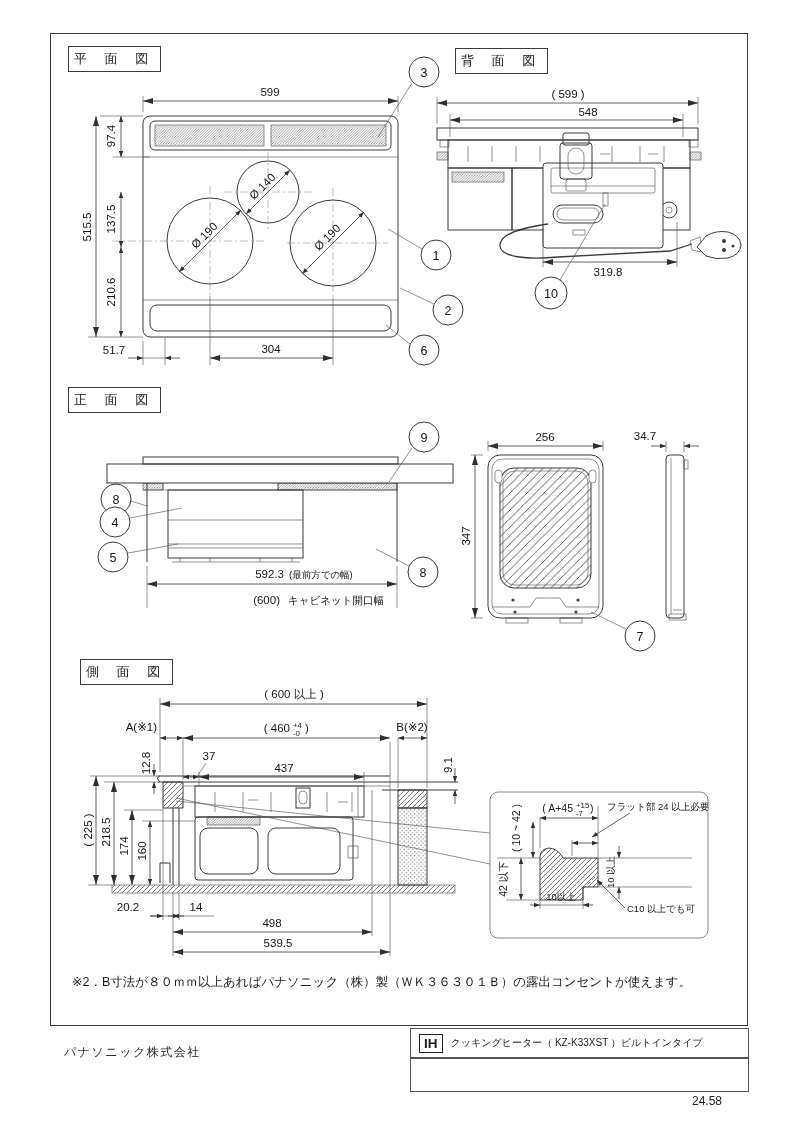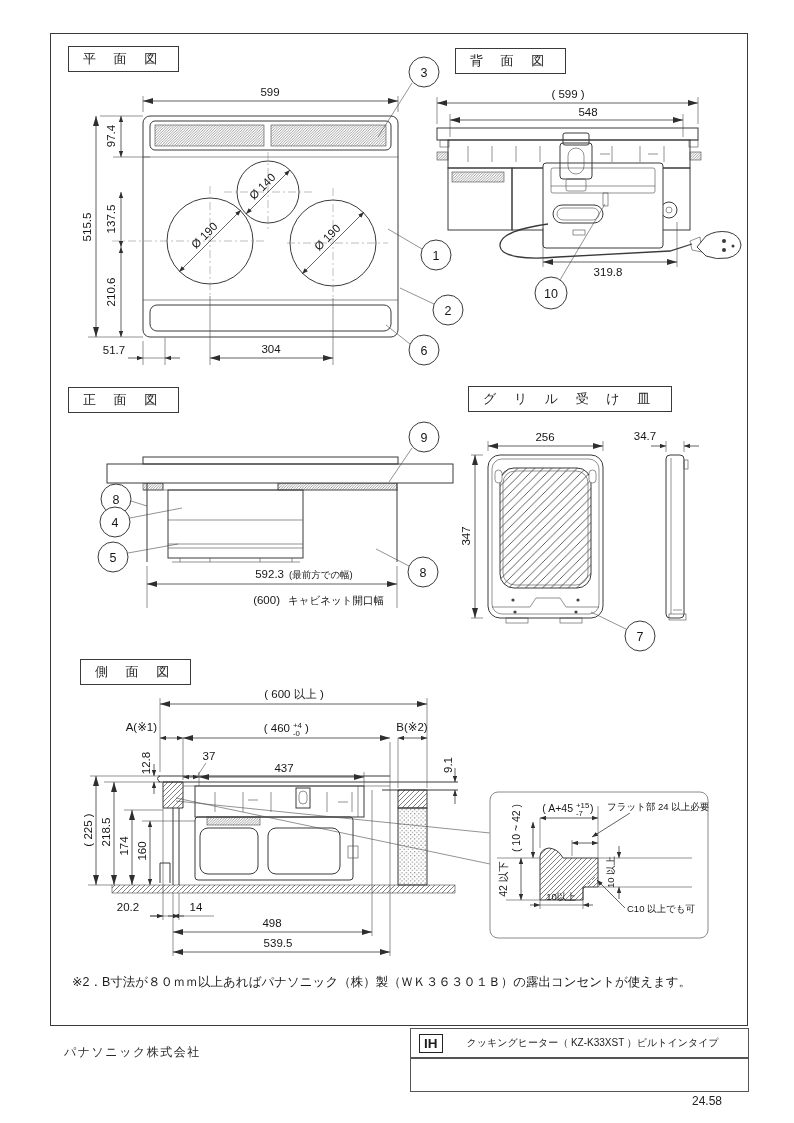--- a/index.html
+++ b/index.html
@@ -1,24 +1,24 @@
 <!DOCTYPE html>
 <html><head>
 <meta charset="utf-8">
 <style>
   html,body{margin:0;padding:0;background:#ffffff;}
   .page{position:relative;width:794px;height:1123px;background:#fff;overflow:hidden;
         font-family:"Liberation Sans","DejaVu Sans",sans-serif;color:#1c1c1c;}
   .frame{position:absolute;left:50px;top:33px;width:696px;height:991px;border:1.2px solid #3a3a3a;}
-  .vtitle{position:absolute;border:1px solid #3a3a3a;background:#fff;padding:3px 14px;
+  .vtitle{position:absolute;border:1px solid #3a3a3a;background:#fff;padding:3px 5px;
           font-size:13px;letter-spacing:7px;color:#222;white-space:nowrap;}
   .notes{position:absolute;left:72px;top:971px;font-size:12.5px;color:#1b1b1b;line-height:22px;white-space:nowrap;}
   .company{position:absolute;left:64px;top:1044px;font-size:12px;letter-spacing:1.5px;color:#2a2a2a;}
   .tblock{position:absolute;left:410px;top:1028px;width:337px;height:62px;border:1px solid #555;background:#fff;}
-  .trow1{height:30px;display:flex;align-items:center;gap:24px;padding-left:8px;border-bottom:2px solid #555;box-sizing:border-box;}
+  .trow1{height:30px;display:flex;align-items:center;gap:8px;padding-left:8px;border-bottom:2px solid #555;box-sizing:border-box;}
   .trow2{height:30px;display:flex;align-items:center;justify-content:center;font-size:13px;}
   .ihbox{border:1.6px solid #222;font-weight:bold;font-size:13.5px;padding:0 4px;line-height:17px;}
   .prod{font-size:10px;}
   .rev{position:absolute;left:692px;top:1094px;font-size:12px;color:#222;}
   svg{position:absolute;left:0;top:0;}
   svg .s{stroke:#3a3a3a;stroke-width:1;fill:none;}
   svg .st{stroke:#4a4a4a;stroke-width:0.6;fill:none;}
   svg .dm{stroke:#2e2e2e;stroke-width:0.75;fill:none;}
   svg .dsh{stroke:#8a8a8a;stroke-width:0.55;fill:none;stroke-dasharray:8 3 2 3;}
   svg .dsh2{stroke:#3a3a3a;stroke-width:0.7;fill:none;stroke-dasharray:4 2.5;}
@@ -407,21 +407,20 @@
       <line class="dm" x1="593" y1="905" x2="583" y2="905" marker-end="url(#mE2)"></line>
       <text class="t9" text-anchor="middle" x="561" y="900">10以上</text>
       <text class="t9" text-anchor="start" x="627" y="912">C10 以上でも可</text>
       <path class="dm" d="M625,908 L597,880" marker-end="url(#mE2)"></path>
     </g>
   </svg>
 
   <div class="vtitle" style="left:68px;top:46px">平 面 図</div>
   <div class="vtitle" style="left:455px;top:48px">背 面 図</div>
   <div class="vtitle" style="left:68px;top:387px">正 面 図</div>
-  <div class="vtitle" style="left:468px;top:386px">グ リ ル 受 け 皿</div>
   <div class="vtitle" style="left:80px;top:659px">側 面 図</div>
 
   <div class="notes">
     <div>※2．B寸法が８０ｍｍ以上あればパナソニック（株）製（ＷＫ３６３０１Ｂ）の露出コンセントが使えます。</div>
   </div>
 
   <div class="company">パナソニック株式会社</div>
 
   <div class="tblock">
     <div class="trow1">

